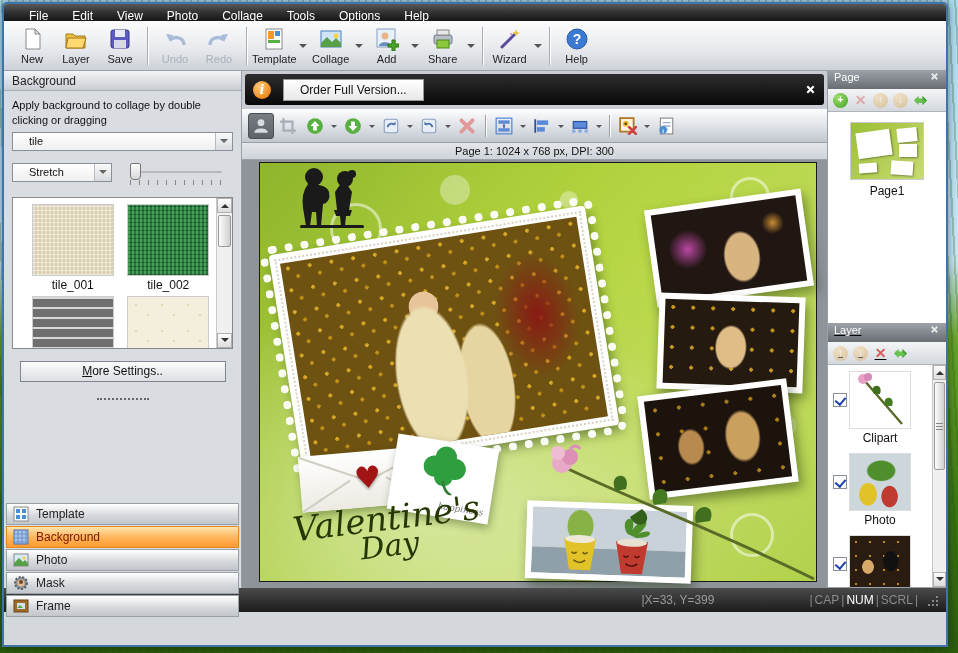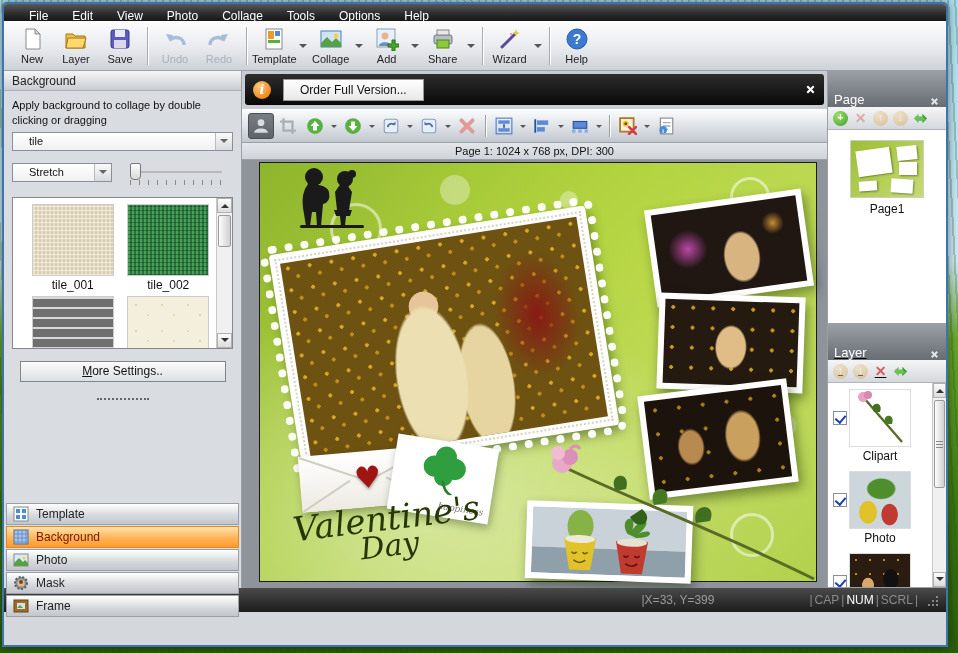--- a/index.html
+++ b/index.html
@@ -165,22 +165,22 @@
               text-shadow:0 2px 3px rgba(0,0,0,.35); font-family:"DejaVu Sans",sans-serif; }
   .card{ position:absolute; left:132px; top:278px; width:102px; height:76px; background:#fff; transform:rotate(9deg);
          box-shadow:2px 4px 8px rgba(20,40,0,.35); }
   .happiness{ position:absolute; right:6px; bottom:6px; font-family:"DejaVu Serif",serif; font-style:italic; font-size:9px; color:#777; }
   .rose-svg{ position:absolute; left:286px; top:276px; width:272px; height:146px; pointer-events:none; }
   .sil-svg{ position:absolute; left:32px; top:2px; width:78px; height:68px; }
   
   .rightcol{ width:119px; display:flex; flex-direction:column; border-left:1px solid #9aa0a8; background:#fff; }
   .panel{ display:flex; flex-direction:column; border-bottom:1px solid #9aa0a8; }
   .p-page{ height:253px; } .p-layer{ flex:1;text-decoration:underline; }
-  .ptitle{ height:36px; background:linear-gradient(180deg,#9aa0a6,#686d73); color:#fff; font-size:13px;
-           display:flex; align-items:flex-end; padding:0 6px; }
+  .ptitle{ height:18px; background:linear-gradient(180deg,#9aa0a6,#686d73); color:#fff; font-size:11px;
+           display:flex; align-items:flex-start; padding:0 6px; }
   .ptitle .x-icon{ margin-left:auto; transform:scale(.6); cursor:pointer; }
   .ptitle .x-icon::before,.ptitle .x-icon::after{ background:#e8e8e8; }
   .ptoolbar{ height:23px; background:linear-gradient(180deg,#f4f5f7,#d4d8dd); border-bottom:1px solid #b0b5bb;
              display:flex; align-items:center; gap:5px; padding:0 5px; }
   .picon{ width:15px; height:15px; border-radius:50%; display:flex; align-items:center; justify-content:center;
           font-size:10px; font-weight:bold; color:#fff; cursor:pointer; line-height:1; }
   .pi-add{ background:radial-gradient(circle at 35% 30%,#9fe06a,#3f9e28); }
   .pi-del{ color:#d85a5a; background:none; font-size:14px; }
   .pi-del.dim{ opacity:.45; }
   .pi-circ{ background:radial-gradient(circle at 35% 30%,#f0d8a8,#d8a860); color:#fff; opacity:.55; }

